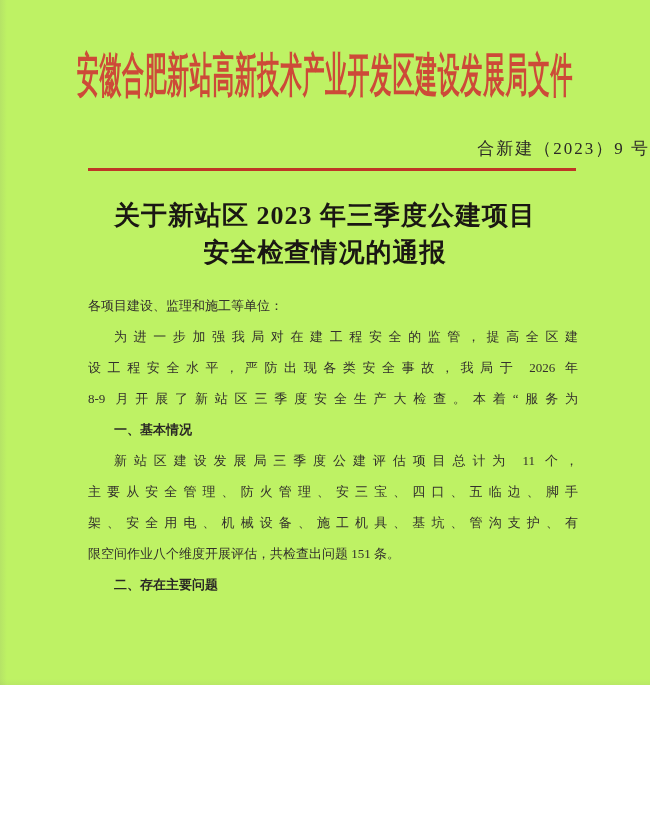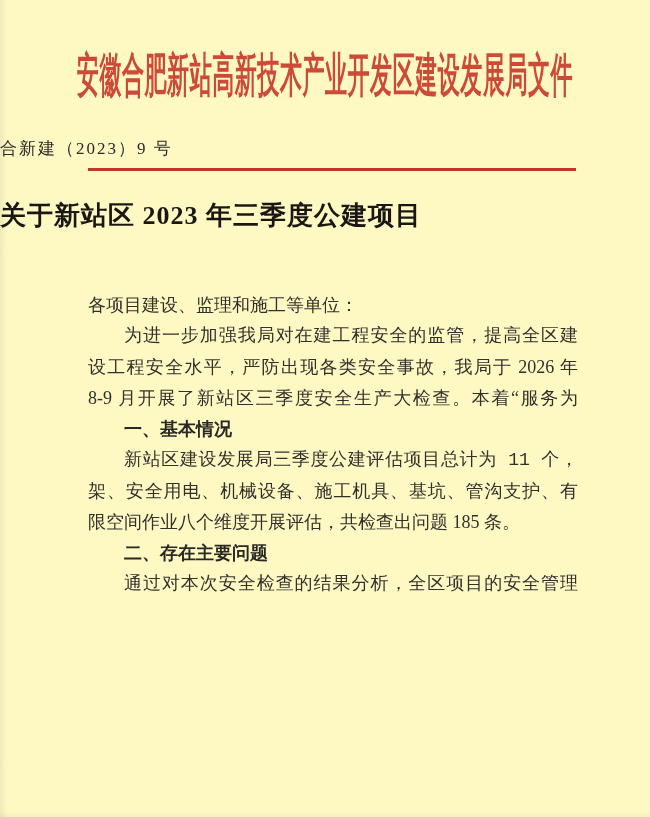--- a/index.html
+++ b/index.html
@@ -10,22 +10,22 @@
   }
   html,body{margin:0;padding:0;}
   body{
     width:650px;height:817px;
     background:#ffffff;
     font-family:"Liberation Serif","DejaVu Serif",serif;
     overflow:hidden;
   }
   .page{
     position:relative;
-    width:650px;height:817px;
-    background:#fef9c3;
+    width:650px;height:685px;
+    background:#bef264;
   }
   
   .page::before{
     content:'';
     position:absolute;left:0;top:0;bottom:0;width:7px;
     background:linear-gradient(to right, rgba(120,120,120,0.12), rgba(0,0,0,0));
     pointer-events:none;
   }
   .page::after{
     content:'';
@@ -40,59 +40,58 @@
     font-size:47px;
     line-height:1;
     font-weight:bold;
     color:var(--header-red);
     transform:translateX(-50%) scaleX(0.47);
     letter-spacing:1px;
   }
   .doc-number{
     position:absolute;
     top:137px;left:0;right:0;
-    text-align:left;
+    text-align:right;
     font-size:17px;
     letter-spacing:2px;
     color:#2b2926;
   }
   .red-rule{
     position:absolute;
     top:168px;left:88px;
     width:488px;height:3px;
     background:var(--rule-red);
   }
   .title{
     position:absolute;
     top:197px;left:0;right:0;
-    text-align:left;
+    text-align:center;
     font-size:26px;
     font-weight:bold;
     line-height:37px;
     color:var(--title-color);
     letter-spacing:1px;
   }
   .body-text{
     position:absolute;
     top:290px;left:88px;
     width:490px;
-    font-size:18px;
+    font-size:13px;
     line-height:31px;
     color:var(--text-color);
   }
   .line{
     text-align:justify;
     text-align-last:left;
   }
   .line.justify{
     text-align-last:justify;
   }
   .line.indent{
     text-indent:2em;
-    font-family:Liberation Mono, monospace;
   }
   .line.heading{
     font-family:"Liberation Sans","DejaVu Sans",sans-serif;
     font-weight:bold;
     text-indent:2em;
     color:#2a2825;
   }
 </style>
 </head>
 <body>
@@ -100,28 +99,29 @@
 <div class="page">
 
   <div class="org-title">安徽合肥新站高新技术产业开发区建设发展局文件</div>
 
   <div class="doc-number">合新建（2023）9 号</div>
 
   <div class="red-rule"></div>
 
   <div class="title">
     <div>关于新站区 2023 年三季度公建项目</div>
+    <div>安全检查情况的通报</div>
   </div>
 
   <div class="body-text" id="doc-body">
       <div class="line">各项目建设、监理和施工等单位：</div>
       <div class="line justify indent">为进一步加强我局对在建工程安全的监管，提高全区建</div>
       <div class="line justify">设工程安全水平，严防出现各类安全事故，我局于 2026 年</div>
       <div class="line justify">8-9 月开展了新站区三季度安全生产大检查。本着“服务为</div>
       <div class="line heading">一、基本情况</div>
       <div class="line justify indent">新站区建设发展局三季度公建评估项目总计为 11 个，</div>
+      <div class="line justify">主要从安全管理、防火管理、安三宝、四口、五临边、脚手</div>
       <div class="line justify">架、安全用电、机械设备、施工机具、基坑、管沟支护、有</div>
-      <div class="line">限空间作业八个维度开展评估，共检查出问题 185 条。</div>
+      <div class="line">限空间作业八个维度开展评估，共检查出问题 151 条。</div>
       <div class="line heading">二、存在主要问题</div>
-      <div class="line justify indent">通过对本次安全检查的结果分析，全区项目的安全管理</div>
     </div>
 
 </div>
 
 </body></html>

